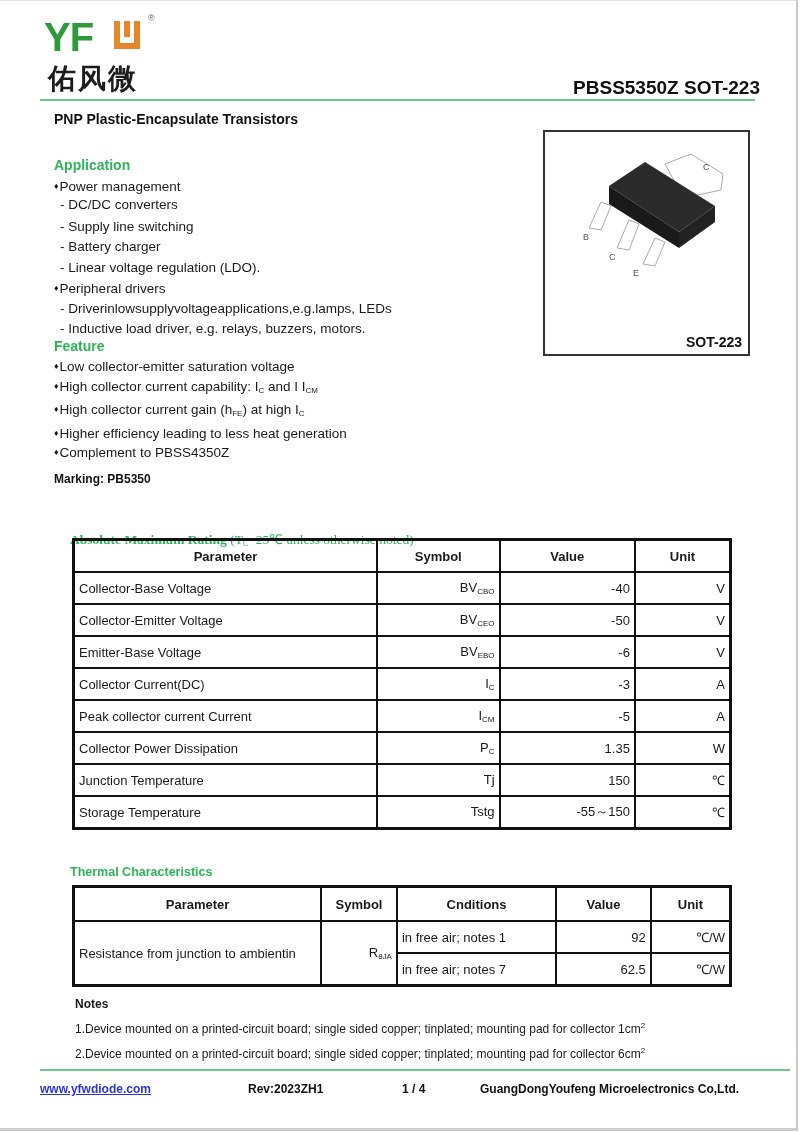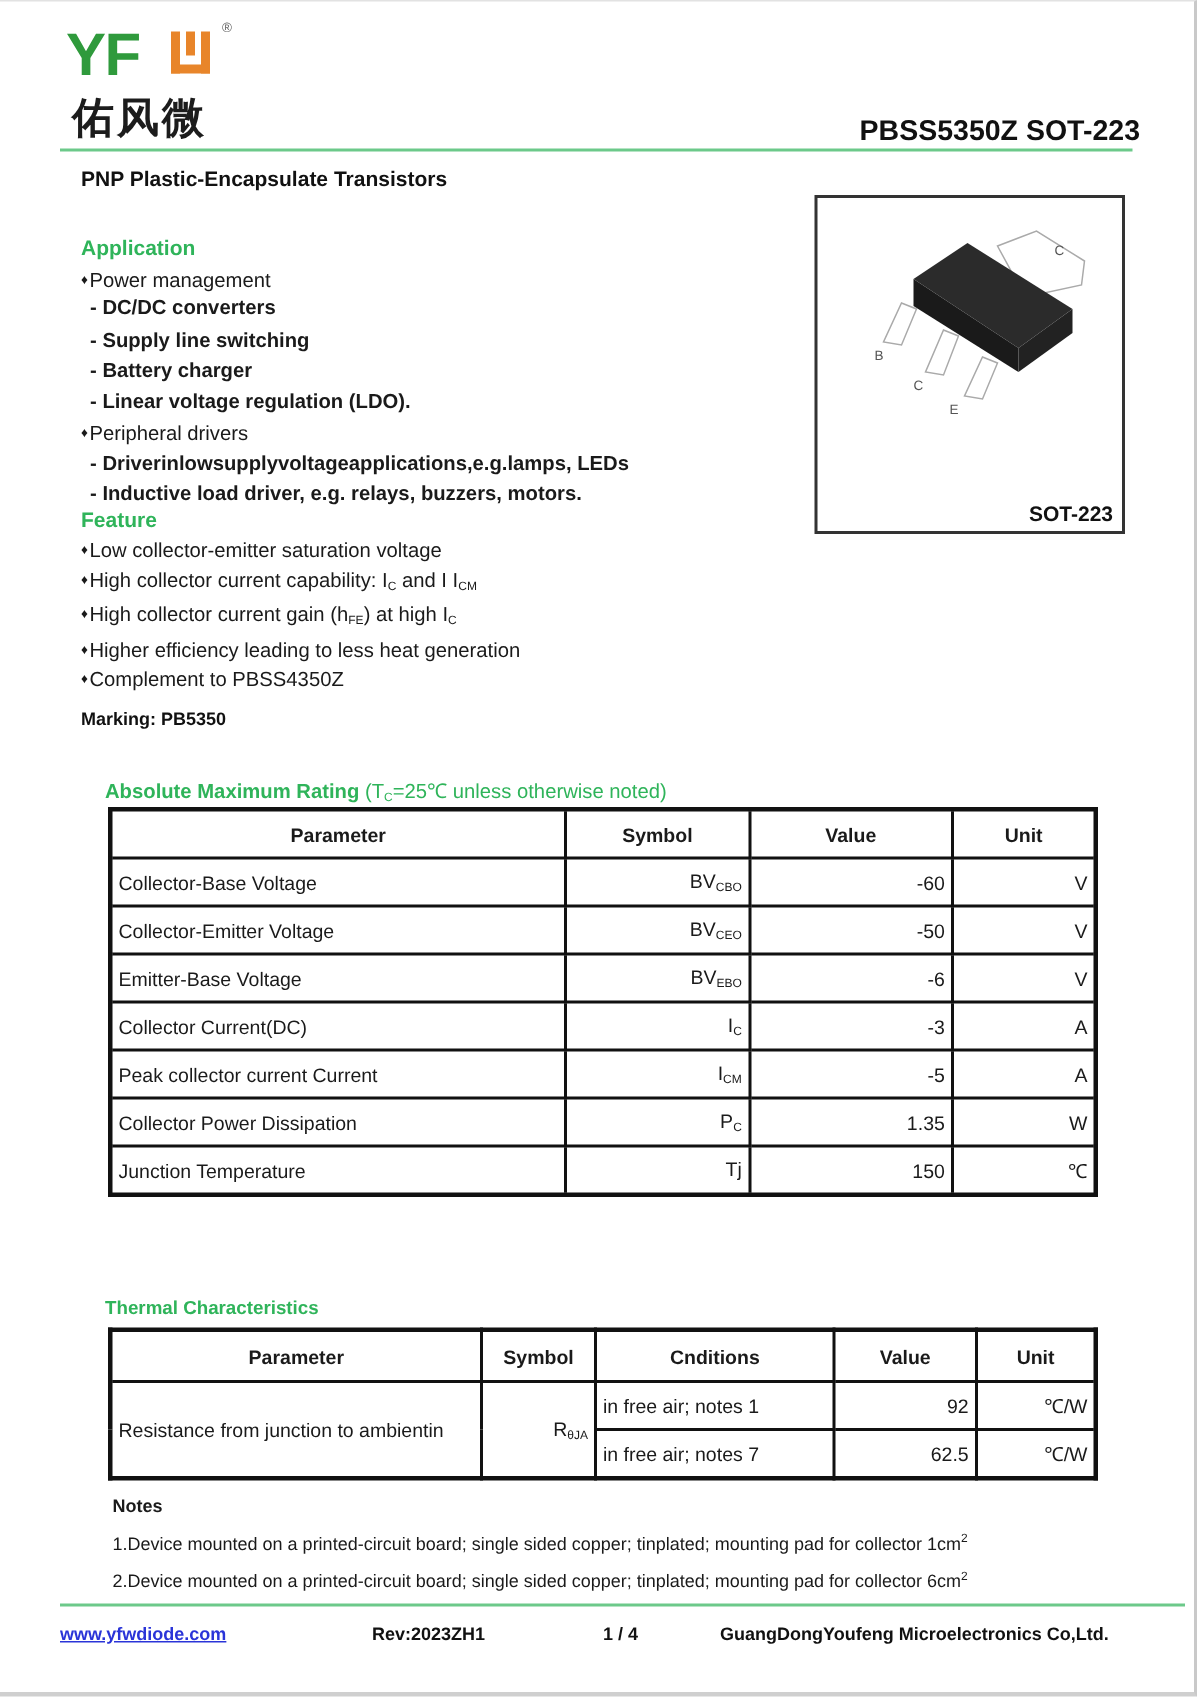--- a/index.html
+++ b/index.html
@@ -28,21 +28,21 @@
   .logo-reg { position: absolute; left: 104px; top: 0px; font-size: 9px; color: #666; }
   .logo-cn { position: absolute; left: 4px; top: 50px; font-size: 28px; color: #1c1c1c; letter-spacing: 2px; line-height: 32px; font-family: "DejaVu Sans", sans-serif; font-weight: bold; }
   .header-line { position: absolute; left: 40px; top: 98px; width: 715px; height: 2px; background: #6cc98a; }
   .part-title { position: absolute; right: 36px; top: 76px; font-weight: bold; font-size: 19px; color: #111; }
 
   .subtitle { position: absolute; left: 54px; top: 110px; font-weight: bold; font-size: 14px; }
 
   .sec-head { position: absolute; left: 54px; font-weight: bold; font-size: 14px; color: #2fb45a; }
   .list { position: absolute; left: 54px; font-size: 13.5px; line-height: 20.2px; color: #1a1a1a; }
   .list .bullet { display: block; white-space: nowrap; }
-  .list .dash { display: block; padding-left: 6px; white-space: nowrap; font-weight: bold; }
+  .list .dash { display: block; padding-left: 6px; white-space: nowrap; }
   .diamond { display: inline-block; font-size: 9px; vertical-align: 2px; margin-right: 1px; }
   sub { font-size: 8px; vertical-align: -2px; }
 
   .marking { position: absolute; left: 54px; top: 471px; font-weight: bold; font-size: 12px; }
 
   
   .pkg { position: absolute; left: 543px; top: 129px; width: 207px; height: 226px; border: 2px solid #333; box-sizing: border-box; }
   .pkg svg { position: absolute; left: 0; top: 0; }
   .pkg-label { position: absolute; right: 6px; bottom: 4px; font-weight: bold; font-size: 14px; color: #111; }
 
@@ -121,21 +121,21 @@
       <polygon points="64,54 134,100 134,116 64,72" fill="#1a1a1a"></polygon>
       <polygon points="134,100 170,74 170,90 134,116" fill="#222"></polygon>
       <text x="158" y="38" font-size="9" fill="#555" font-family="Liberation Sans, sans-serif">C</text>
       <text x="38" y="108" font-size="9" fill="#555" font-family="Liberation Sans, sans-serif">B</text>
       <text x="64" y="128" font-size="9" fill="#555" font-family="Liberation Sans, sans-serif">C</text>
       <text x="88" y="144" font-size="9" fill="#555" font-family="Liberation Sans, sans-serif">E</text>
     </svg>
     <div class="pkg-label">SOT-223</div>
   </div>
 
-  <div class="tbl-caption" style="top:517px;">
+  <div class="tbl-caption" style="top:529px;font-family:Liberation Serif, serif;">
     <span>Absolute Maximum Rating</span><span class="cond"><span> (T</span><sub>C</sub><span>=25℃ unless otherwise noted)</span></span>
   </div>
   <table class="dt" id="abs">
     <colgroup>
         <col style="width:305px">
         <col style="width:123px">
         <col style="width:136px">
         <col style="width:96px">
       </colgroup>
     <tbody>
@@ -143,21 +143,21 @@
       <th>Parameter</th>
       <th>Symbol</th>
       <th>Value</th>
       <th>Unit</th>
     </tr>
     </tbody>
       <tbody id="abs-body">
         <tr>
           <td>Collector-Base Voltage</td>
           <td class="c"><span>BV</span><sub>CBO</sub></td>
-          <td class="c">-60</td>
+          <td class="c">-40</td>
           <td class="c">V</td>
         </tr>
         <tr>
           <td>Collector-Emitter Voltage</td>
           <td class="c"><span>BV</span><sub>CEO</sub></td>
           <td class="c">-50</td>
           <td class="c">V</td>
         </tr>
         <tr>
           <td>Emitter-Base Voltage</td>
@@ -180,20 +180,26 @@
         <tr>
           <td>Collector Power Dissipation</td>
           <td class="c"><span>P</span><sub>C</sub></td>
           <td class="c">1.35</td>
           <td class="c">W</td>
         </tr>
         <tr>
           <td>Junction Temperature</td>
           <td class="c"><span>Tj</span><sub></sub></td>
           <td class="c">150</td>
+          <td class="c">℃</td>
+        </tr>
+        <tr>
+          <td>Storage Temperature</td>
+          <td class="c"><span>Tstg</span><sub></sub></td>
+          <td class="c">-55～150</td>
           <td class="c">℃</td>
         </tr>
       </tbody>
   </table>
 
   <div class="tbl-caption" style="top:864px; font-size:12.5px;">Thermal Characteristics</div>
   <table class="dt" id="therm">
     <colgroup>
         <col style="width:249px">
         <col style="width:76px">

